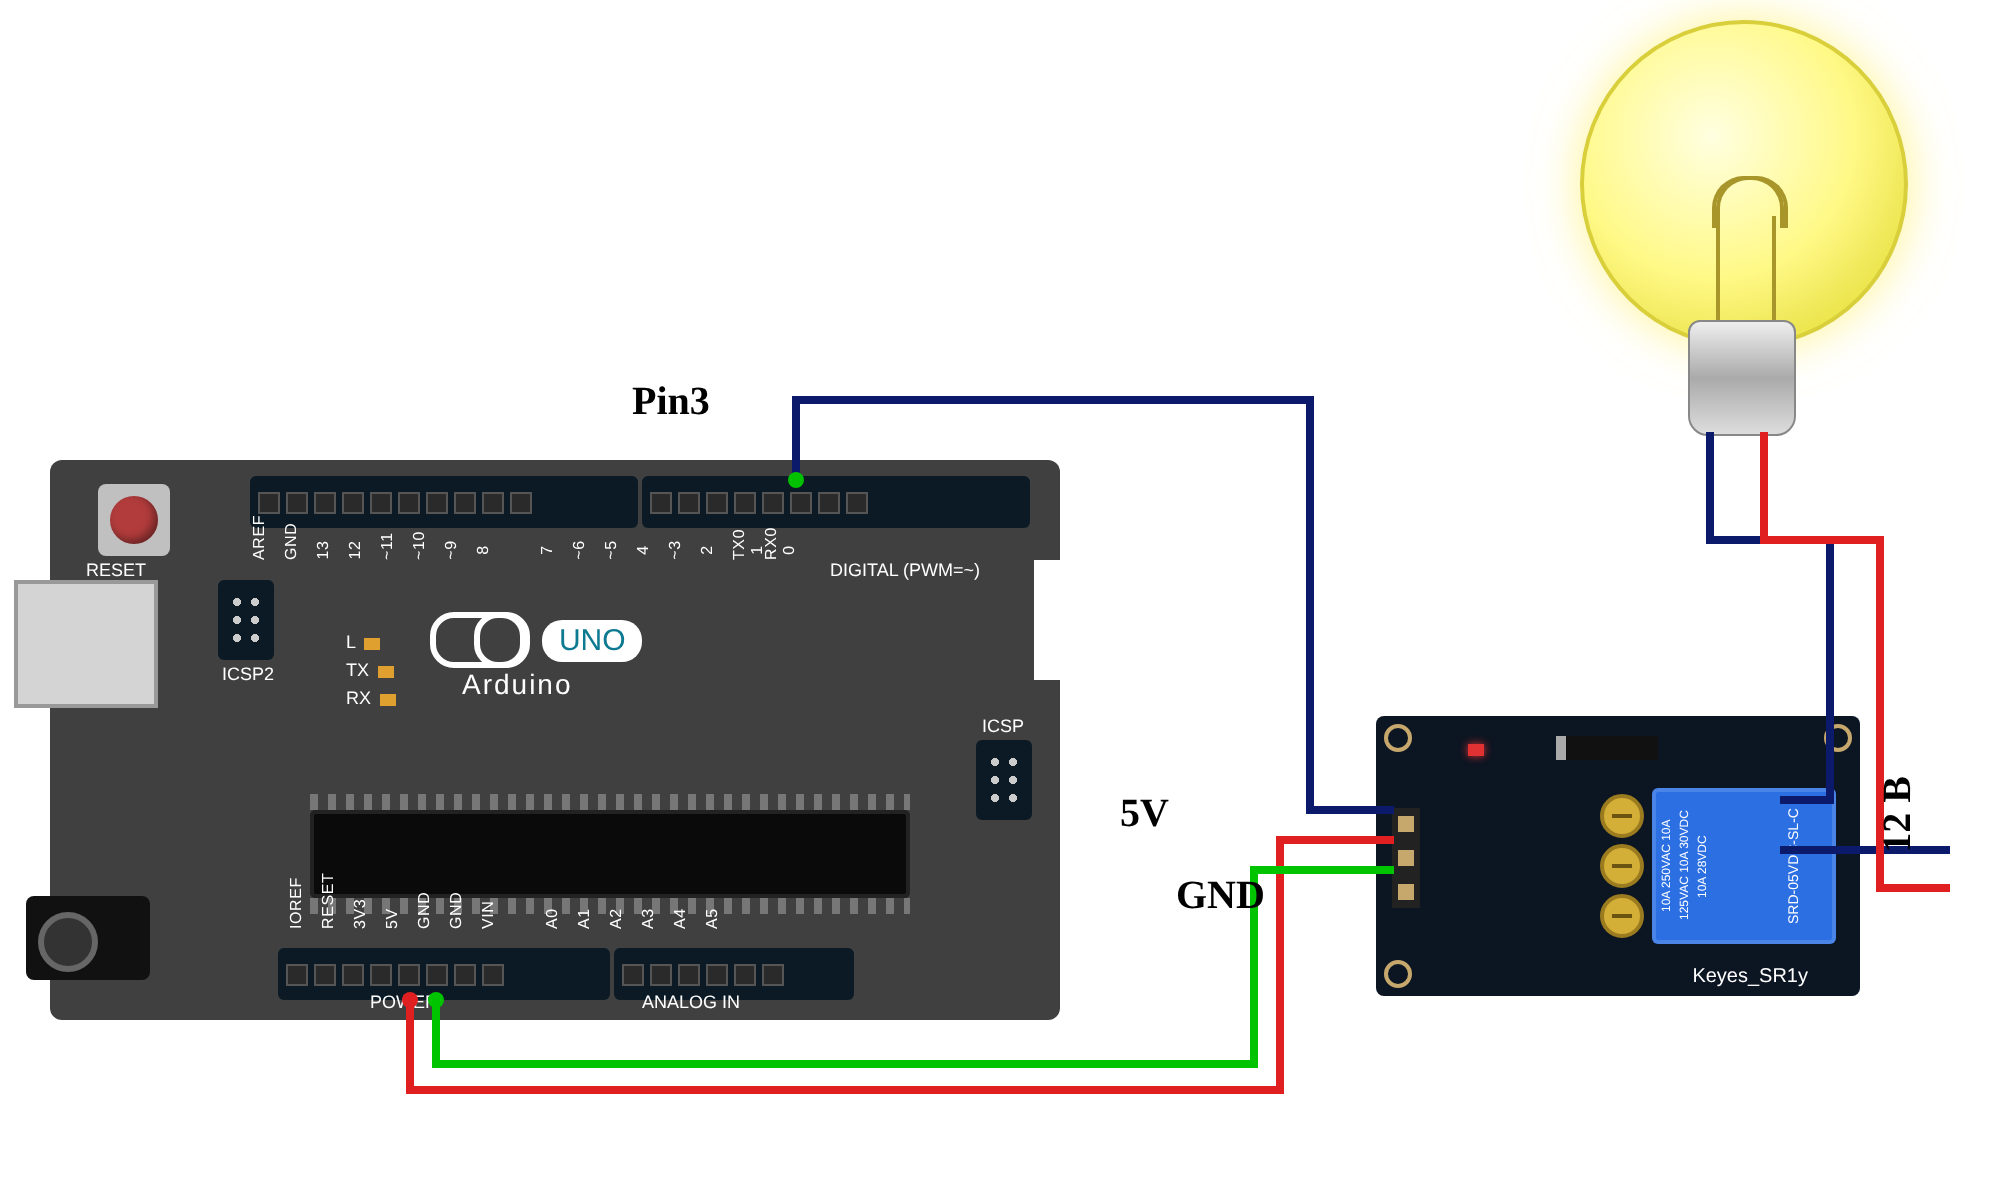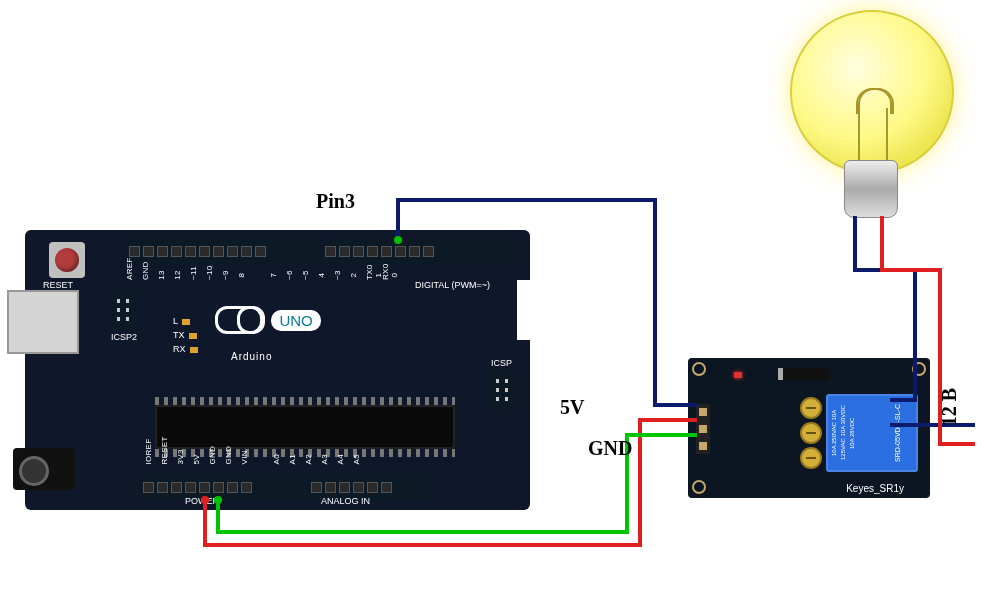--- a/index.html
+++ b/index.html
@@ -16,21 +16,21 @@
     width: 1000px;
     height: 590px;
   }
   
   .arduino {
     position: absolute;
     left: 25px;
     top: 230px;
     width: 505px;
     height: 280px;
-    background: #0f172a;
+    background: #404040;
     border-radius: 6px;
   }
   .arduino::after {
     content: "";
     position: absolute;
     right: -1px;
     top: 50px;
     width: 14px;
     height: 60px;
     background: #ffffff;
@@ -193,23 +193,23 @@
     background: #fff;
     color: #0e7a92;
     padding: 2px 8px;
     border-radius: 10px;
     font-weight: normal;
     font-size: 15px;
     vertical-align: middle;
   }
   .logo .brand {
     display: block;
-    font-size: 10px;
+    font-size: 14px;
     letter-spacing: 1px;
-    margin-top: 17px;
+    margin-top: 0;
     margin-left: 16px;
   }
   .txrxled {
     position: absolute;
     left: 148px;
     top: 84px;
     color: #fff;
     font-size: 9px;
     font-family: Arial, sans-serif;
     line-height: 14px;

